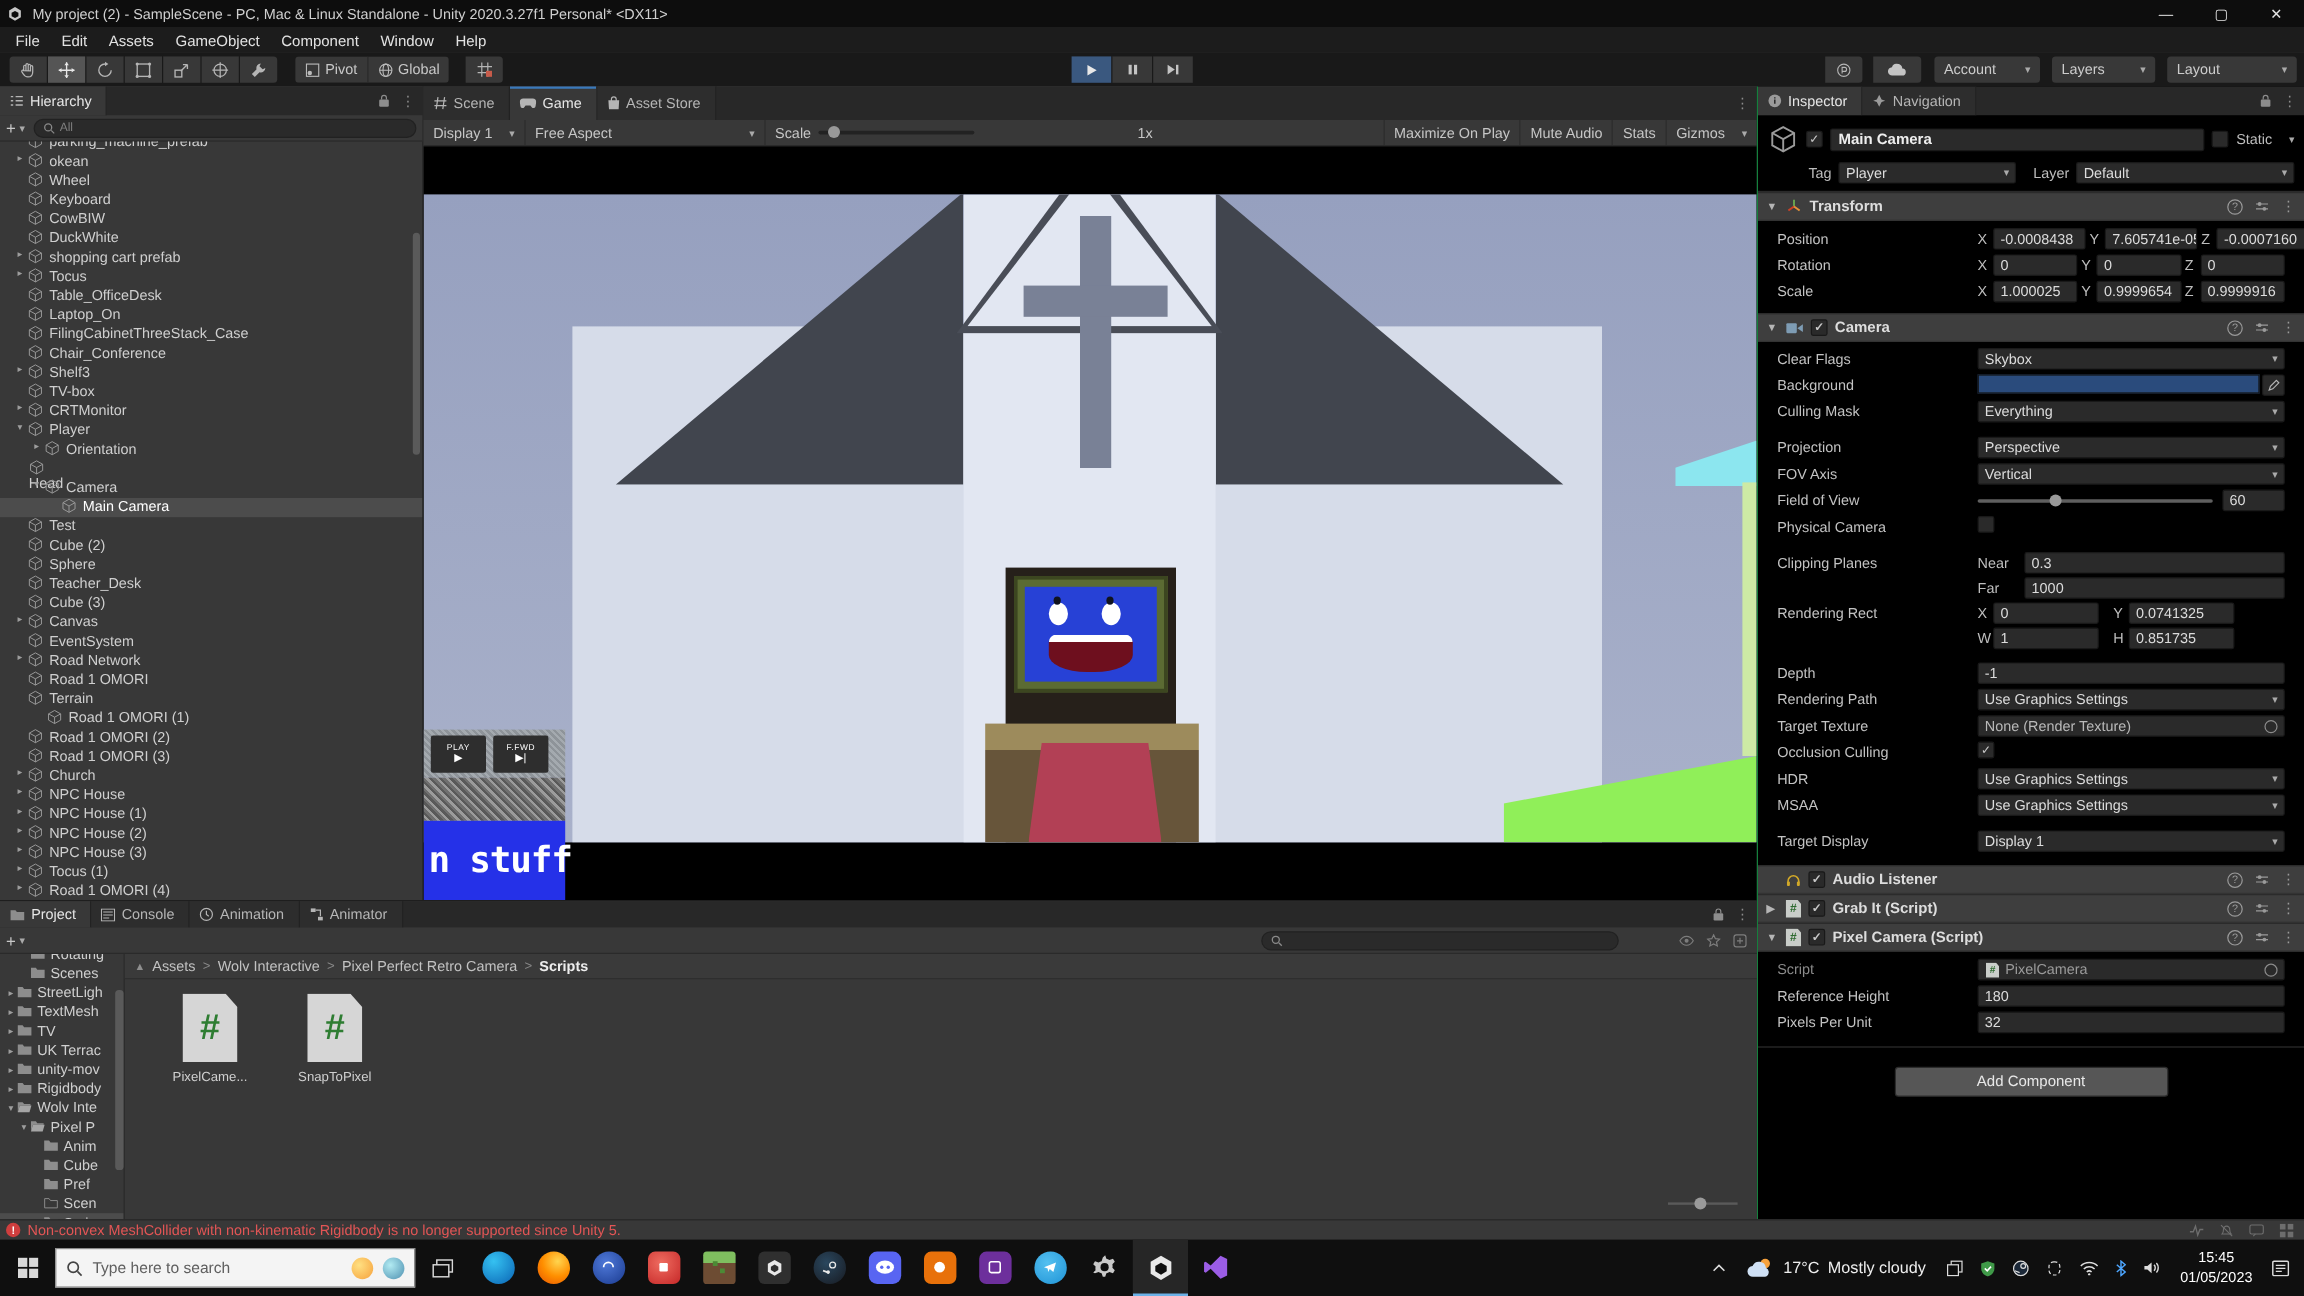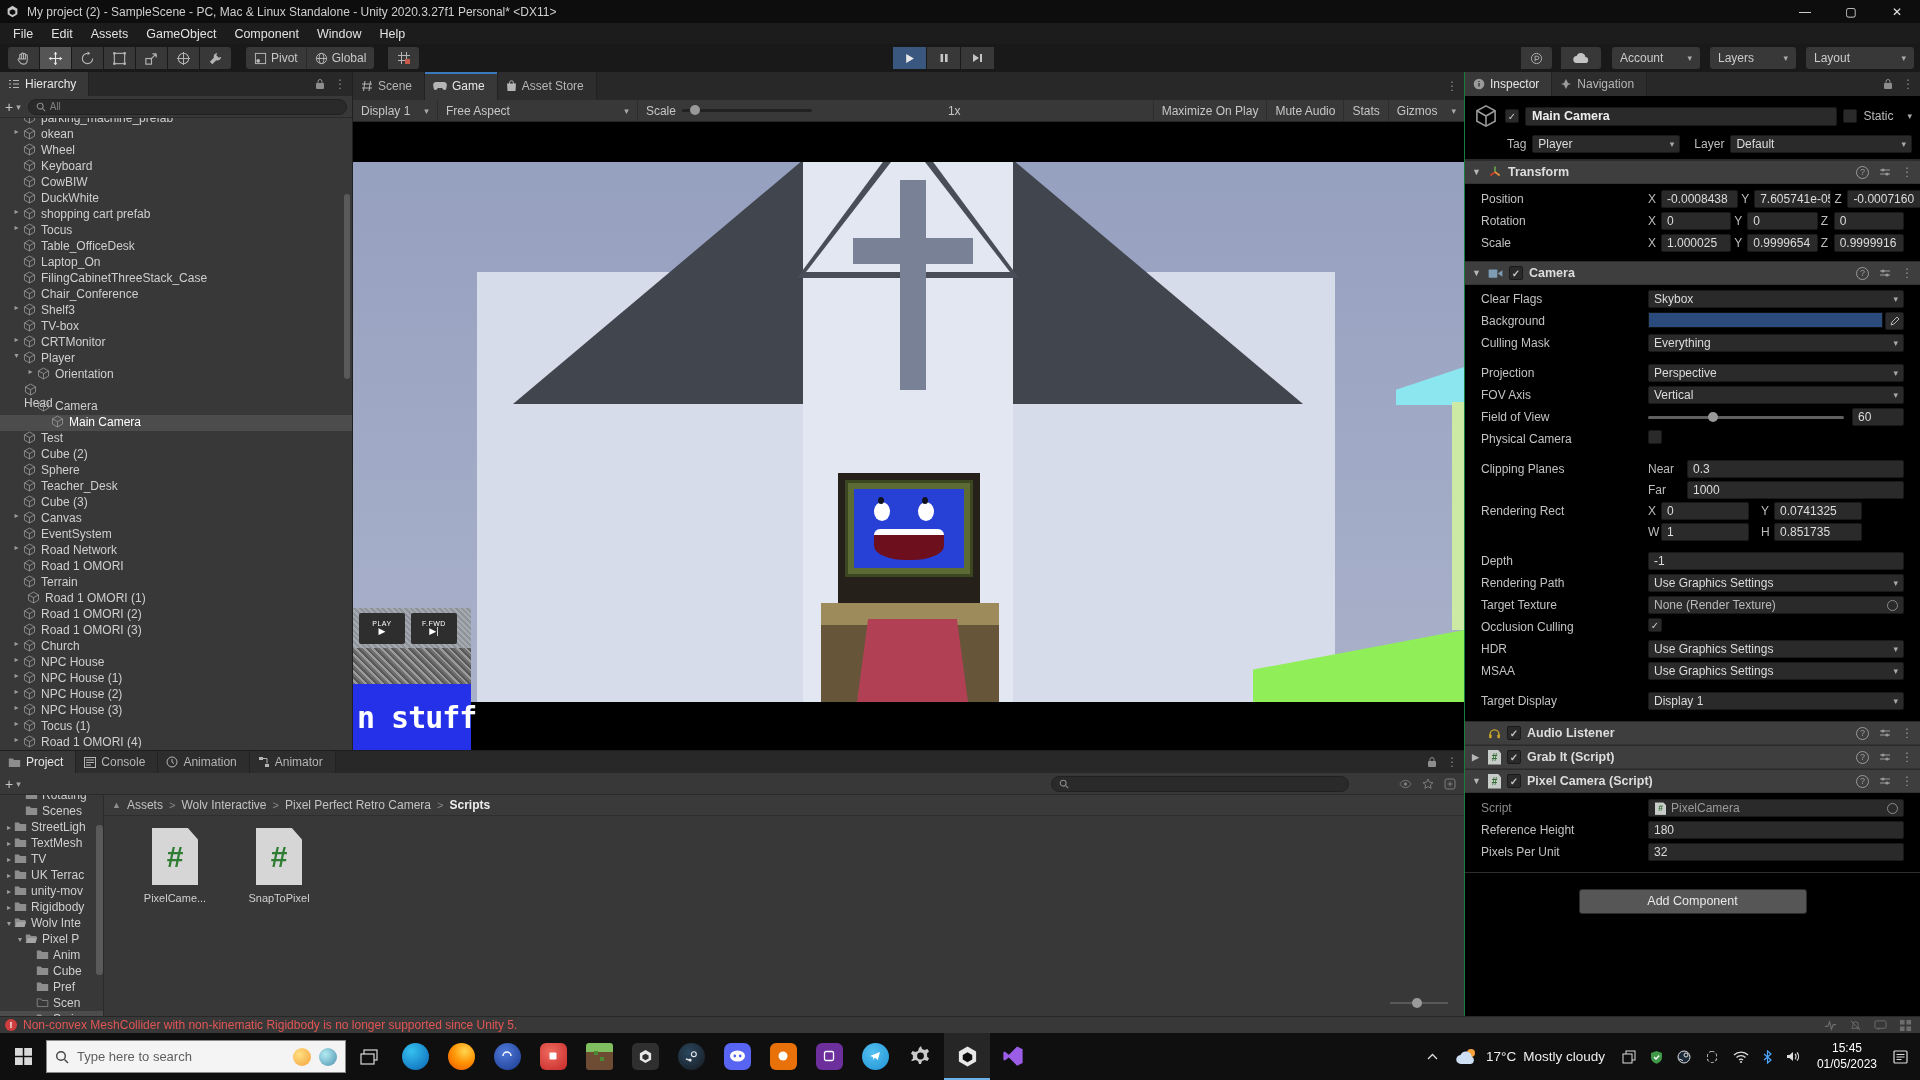--- a/index.html
+++ b/index.html
@@ -610,21 +610,21 @@
       <div class="hrow" style="padding-left: 10px;">
         <span class="arw"></span>
         <span class="hico">
           <svg width="13" height="13" viewBox="0 0 16 16">
             <path d="M8 1.3 14.2 4.8v6.4L8 14.7 1.8 11.2V4.8Z" fill="none" stroke="#9a9a9a"></path>
             <path d="M1.8 4.8 8 8.2l6.2-3.4M8 8.2v6.5" fill="none" stroke="#9a9a9a"></path>
           </svg>
         </span>
         <span>Terrain</span>
       </div>
-      <div class="hrow" style="padding-left: 14px;">
+      <div class="hrow" style="padding-left: 26px;">
         <span class="arw"></span>
         <span class="hico">
           <svg width="13" height="13" viewBox="0 0 16 16">
             <path d="M8 1.3 14.2 4.8v6.4L8 14.7 1.8 11.2V4.8Z" fill="none" stroke="#9a9a9a"></path>
             <path d="M1.8 4.8 8 8.2l6.2-3.4M8 8.2v6.5" fill="none" stroke="#9a9a9a"></path>
           </svg>
         </span>
         <span>Road 1 OMORI (1)</span>
       </div>
       <div class="hrow" style="padding-left: 10px;">

